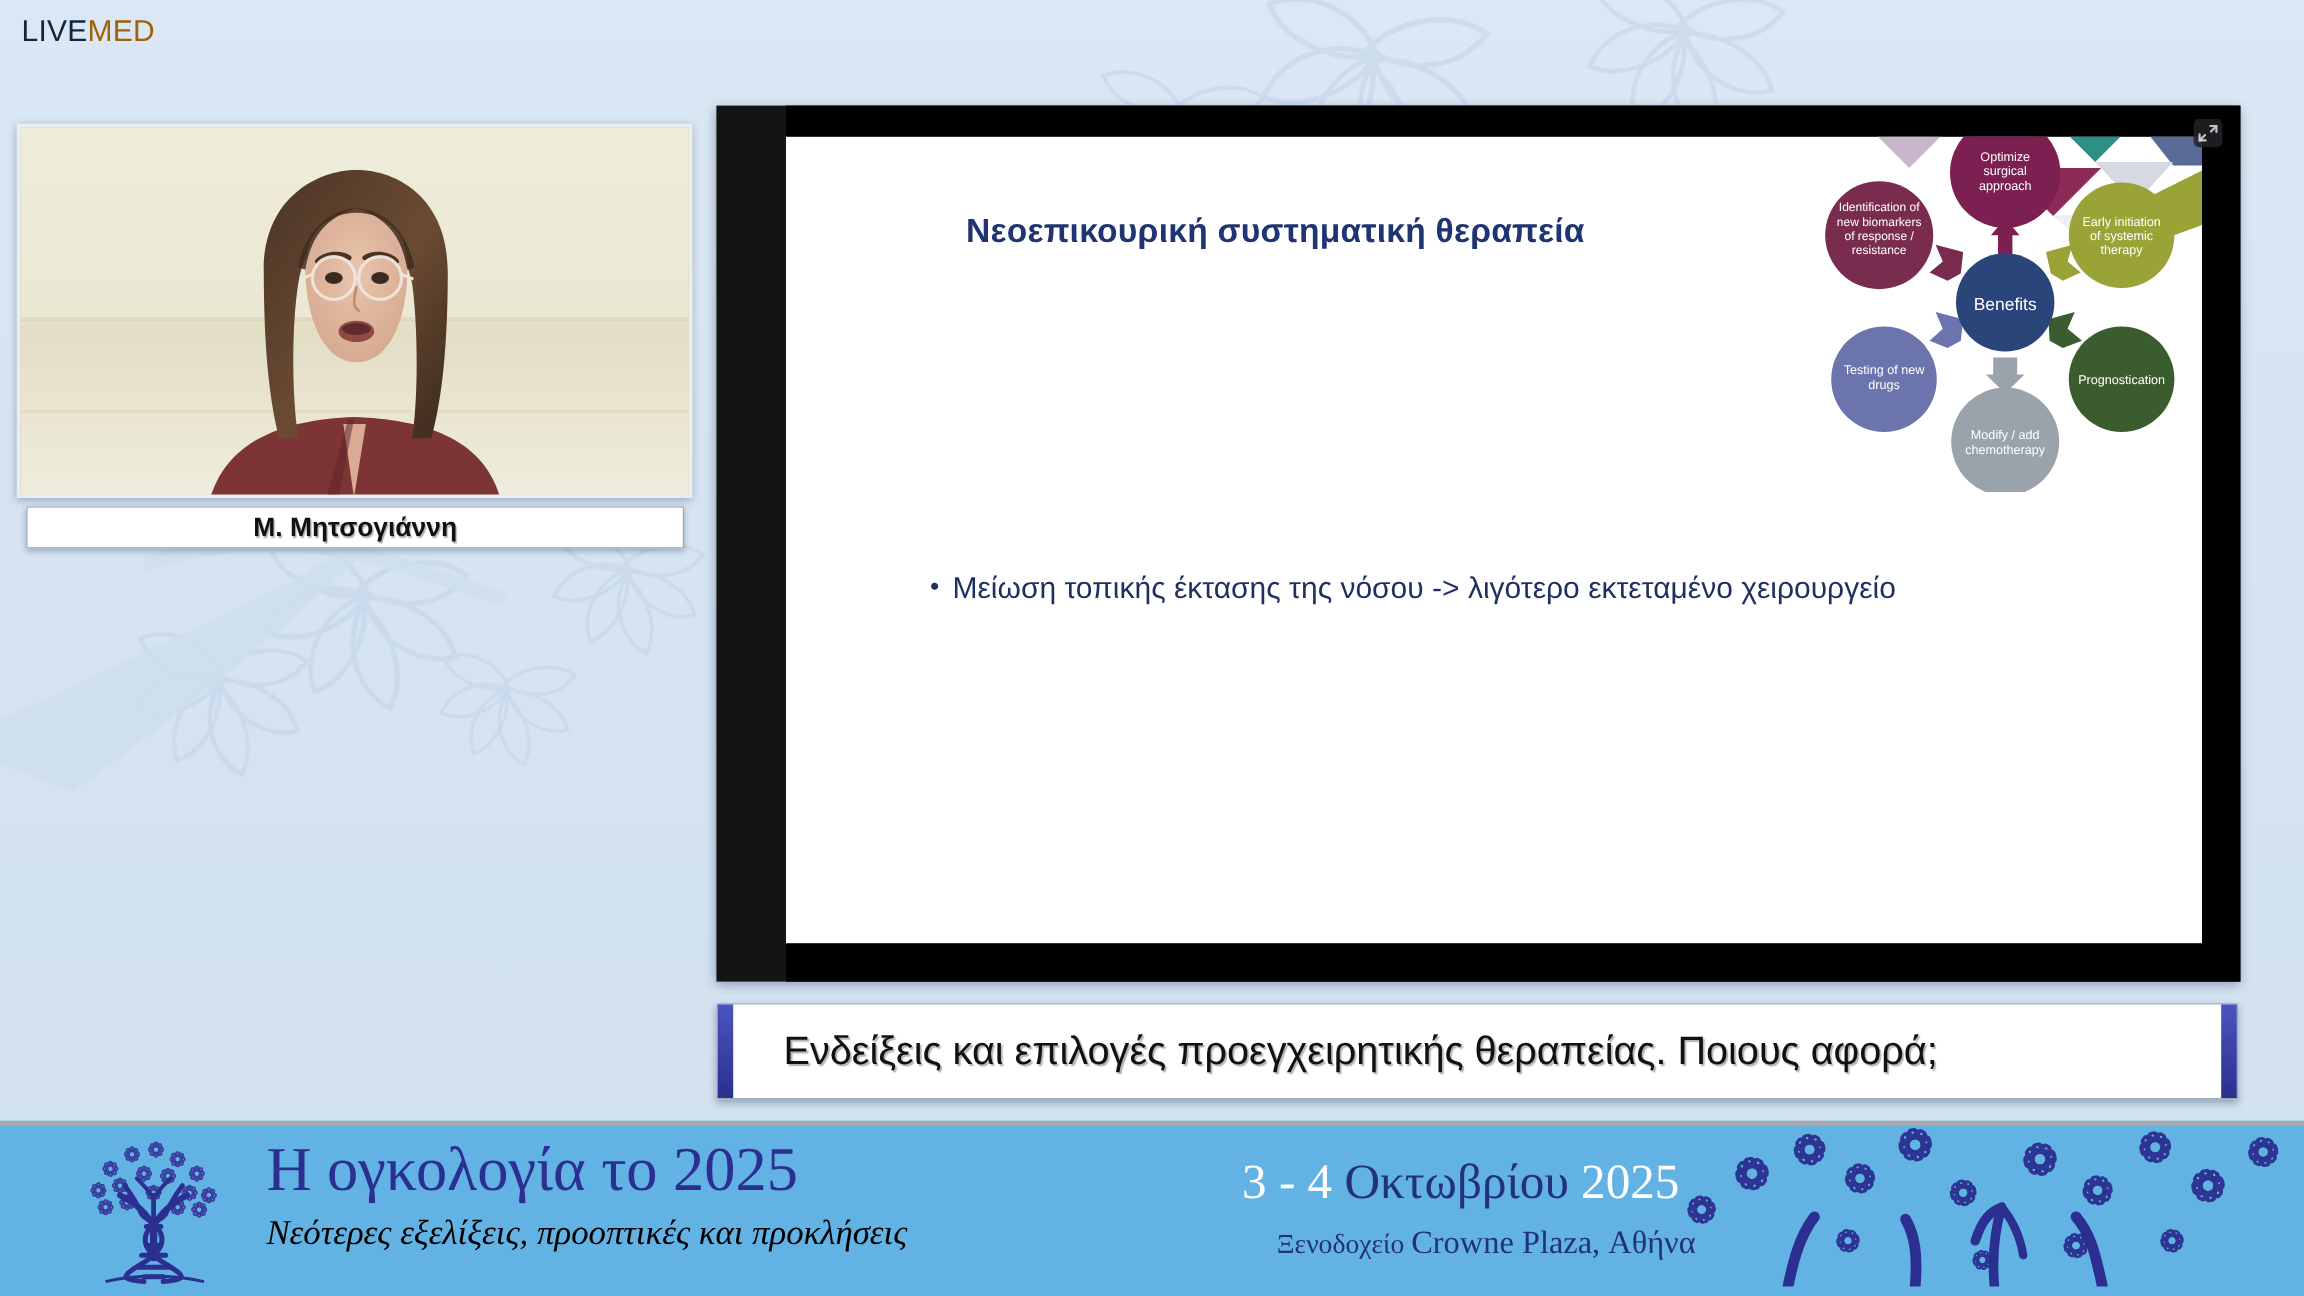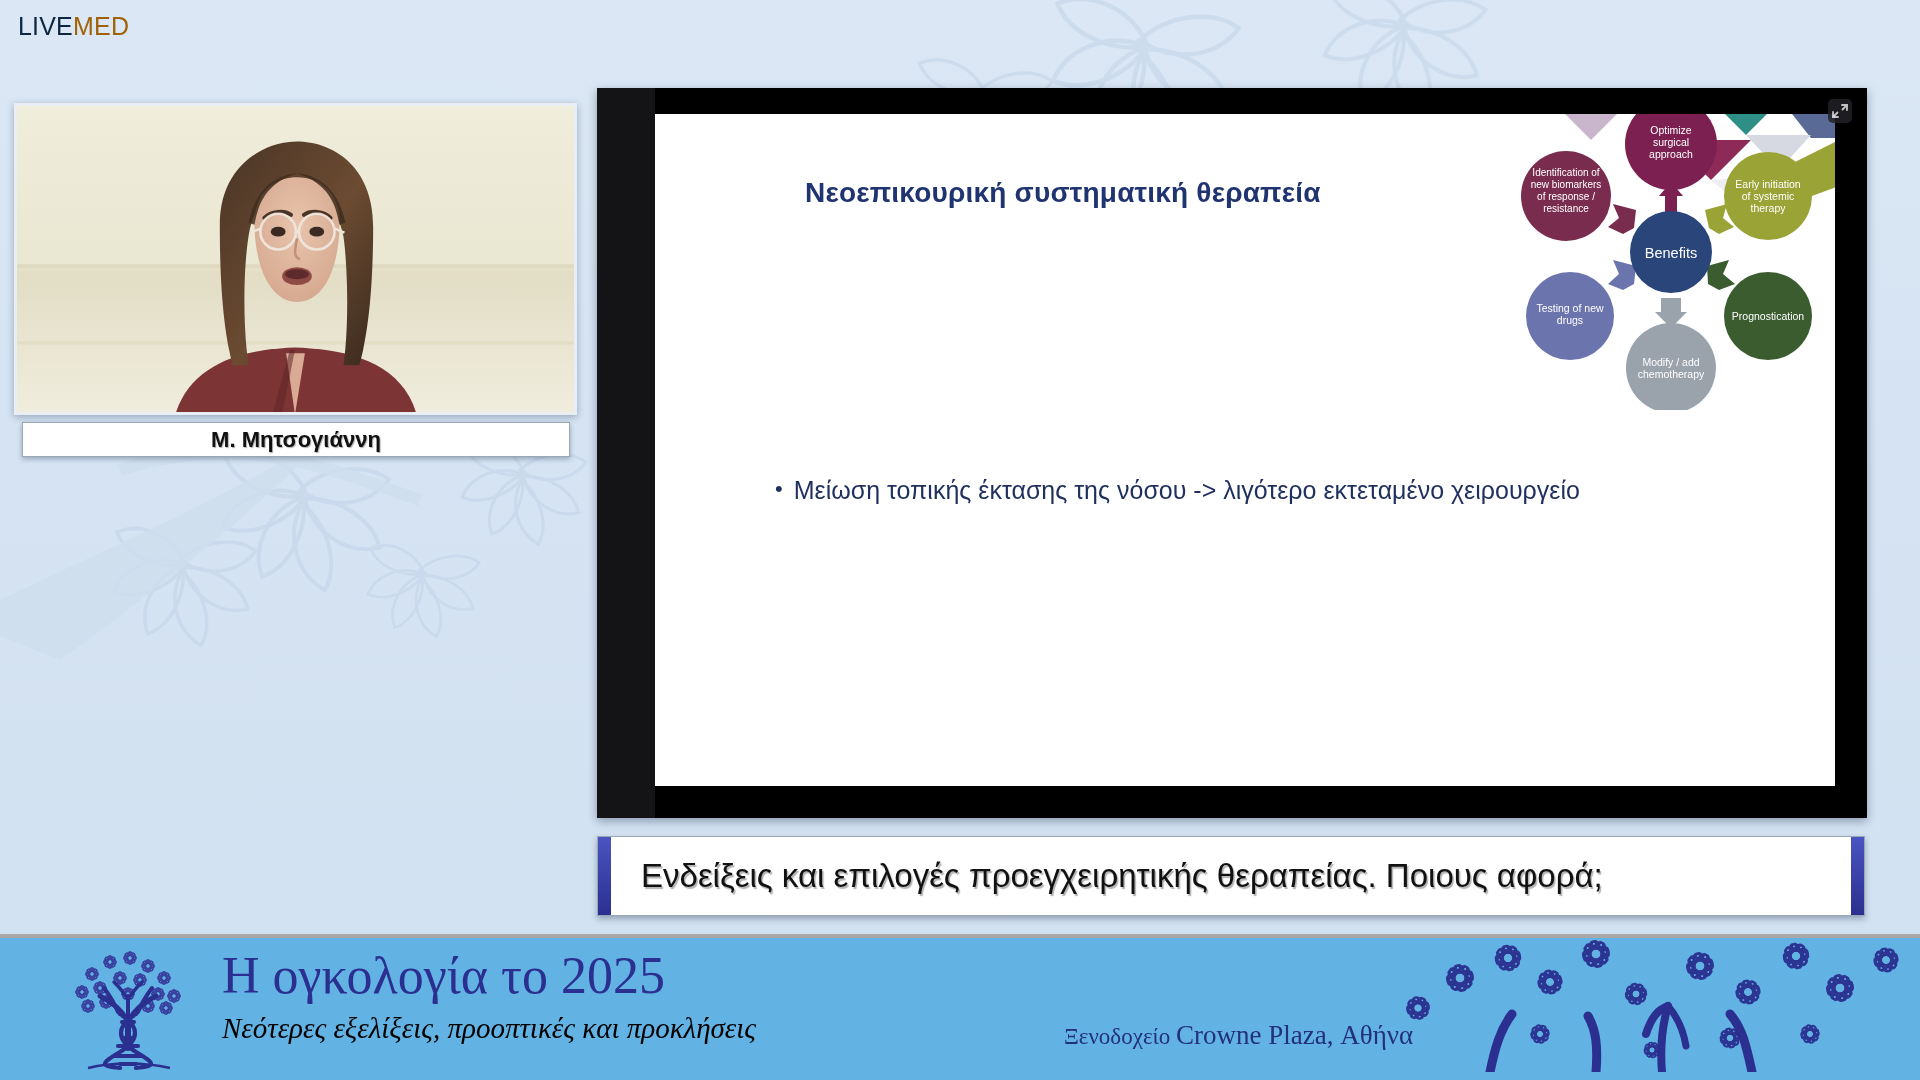--- a/index.html
+++ b/index.html
@@ -90,21 +90,21 @@
     position:absolute; right:-4px; top:-14px; width:348px; height:310px;
   }
 
   
   #caption-bar{
     position:absolute; left:597px; top:836px; width:1268px; height:80px;
     z-index:6;
     background:#fff;
     border:1px solid #9aa7b5;
     box-shadow:0 3px 6px rgba(25,45,75,.35);
-    display:flex; align-items:stretch;
+    display:flex; align-items:stretch;gap:12px;
   }
   #caption-bar .edge{ width:13px; background:linear-gradient(180deg,#4a54c0,#2b2f8f); flex:0 0 13px;}
   #caption-text{
     flex:1; display:flex; align-items:center; padding-left:30px;
     font-size:33px; color:#111;
     text-shadow:1.5px 1.5px 1px rgba(170,170,170,.9);
     white-space:nowrap;
   }
 
   
@@ -430,16 +430,19 @@
       <path d="M74 94 L86 94"></path>
         <path d="M70 102 L90 102"></path>
       <path d="M67 112 L93 112"></path>
         <path d="M72 120 L88 120"></path>
     </g>
     <path d="M40 124 C 64 118 96 118 122 124" stroke="#2b2f8f" stroke-width="2.4" fill="none"></path>
   </svg>
 
   <div id="footer-title">Η ογκολογία το 2025</div>
   <div id="footer-sub">Νεότερες εξελίξεις, προοπτικές και προκλήσεις</div>
+  <div id="footer-date">
+    <span class="d-num">3 - 4 </span><span class="d-month">Οκτωβρίου </span><span class="d-year">2025</span>
+  </div>
   <div id="footer-venue">
     <span class="v-small">Ξενοδοχείο </span><span>Crowne Plaza, Αθήνα</span>
   </div>
 </div>
 
 </body></html>

